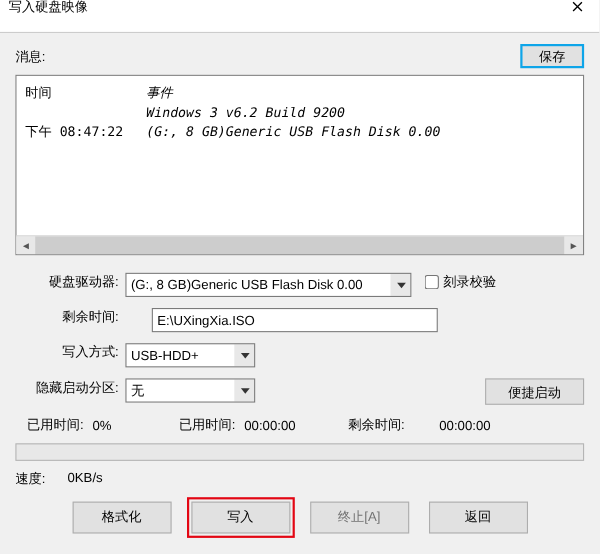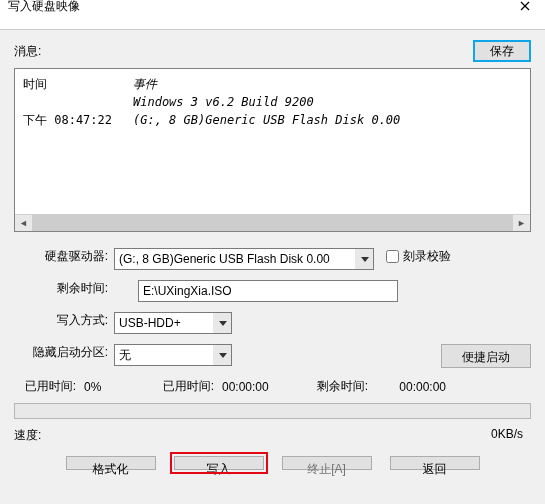--- a/index.html
+++ b/index.html
@@ -166,33 +166,33 @@
   .progress-row .pl3 { width: 68px; text-align: right; padding-right: 4px;}
   .progress-row .val3 { width: 70px; text-align: right; }
   .progress-track {
     margin-top: 8px;
     height: 16px;
     border: 1px solid #b5b5b5;
     background: #e8e8e8;
   }
   .speed-row {
     display: flex;
-    justify-content: space-between;
-    gap: 30px;
+    justify-content: flex-start;
+    gap: 20px;
     margin-top: 8px;
     margin-bottom: 6px;
     padding-right: 8px;
   }
   .btn-row {
     display: flex;
     justify-content: center;
     gap: 18px;
     padding: 6px 0 8px 0;
   }
-  .btn-row .btn { width: 90px; height: 14px; }
+  .btn-row .btn { width: 90px; height: 29px; }
   .btn-disabled { color: #737373; }
   .btn-highlight {
     outline: 2px solid #e30613;
     outline-offset: 2px;
   }
 </style>
 </head>
 <body>
 
 <div class="titlebar">

